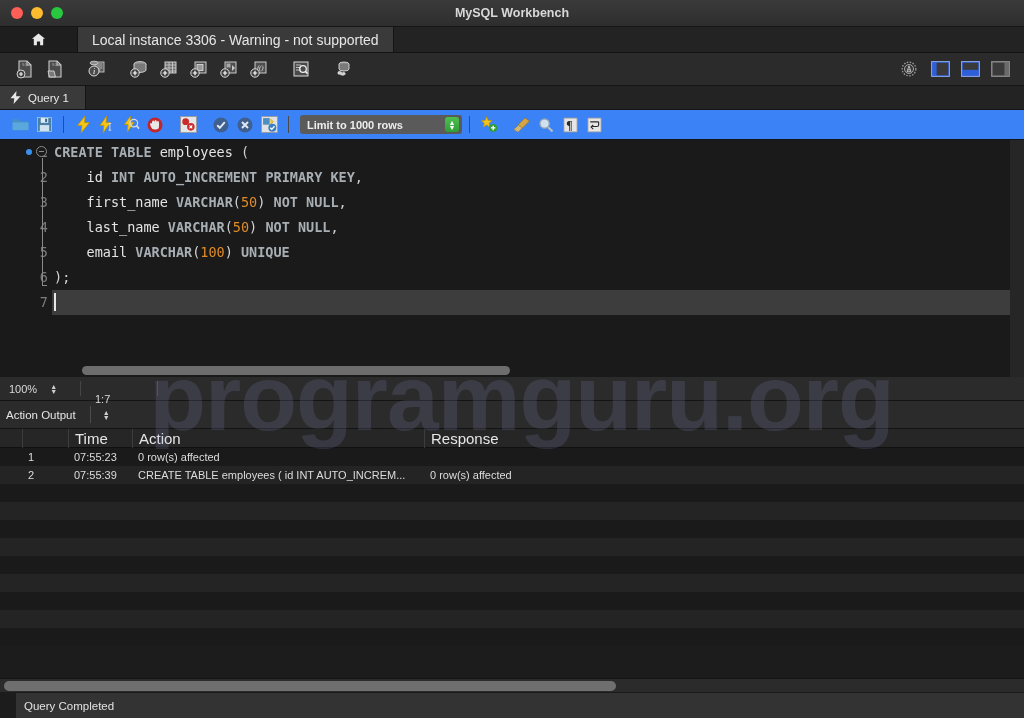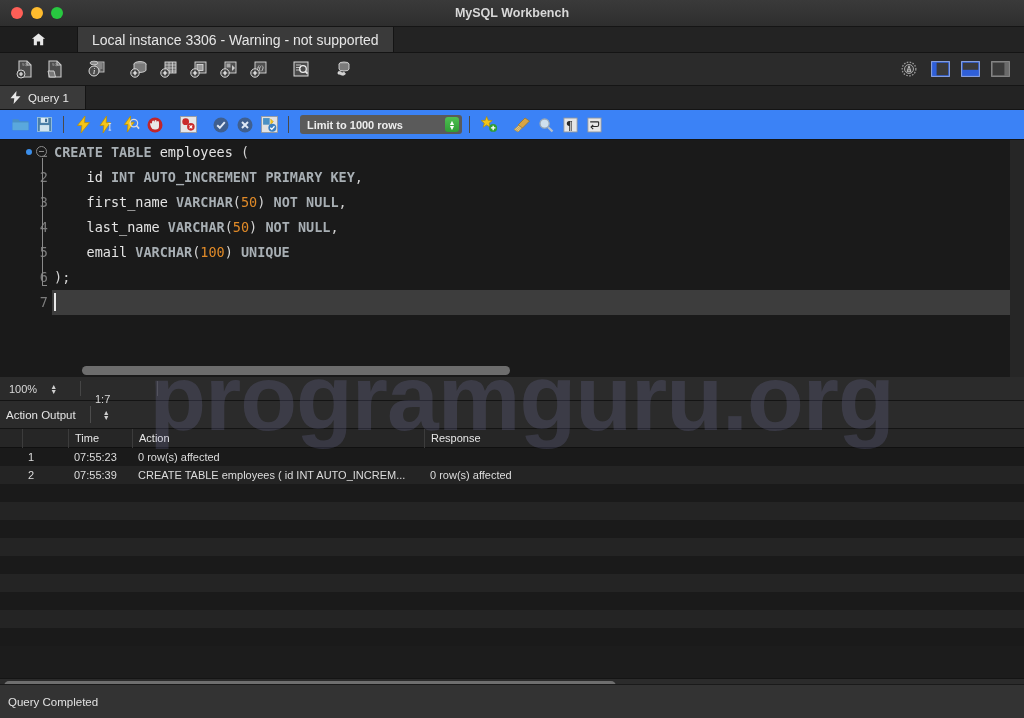--- a/index.html
+++ b/index.html
@@ -232,21 +232,21 @@
   .output-label {
     font-size: 11.5px; color: #e4e4e4;
     padding: 0 14px 0 3px;
   }
   .out-sep { width: 1px; height: 17px; background: #4d4d4d; }
 
   .grid-head {
     height: 19px;
     background: #262626;
     display: flex; align-items: center;
-    font-size: 11px; color: #e6e6e6;
+    font-size: 15px; color: #e6e6e6;
     border-bottom: 1px solid #101010;
   }
   .col-icon  { width: 22px; }
   .col-num   { width: 46px; }
   .col-time  { width: 64px; }
   .col-action{ width: 292px; }
   .col-resp  { flex: 1; }
   .grid-head .cell { padding-left: 6px; border-left: 1px solid #3c3c3c; height: 19px; line-height: 19px; }
   .grid-head .cell.first { border-left: none; }
 
@@ -265,22 +265,22 @@
     position: absolute; bottom: 26px; left: 0; right: 0;
     height: 14px; background: #2b2b2b;
     border-top: 1px solid #141414;
   }
   .bottom-scroll-thumb {
     position: absolute; left: 4px; top: 2px;
     width: 612px; height: 10px;
     background: #6f6f6f; border-radius: 5px;
   }
   .statusbar {
-    position: absolute; bottom: 0; left: 0; right: 0;
-    height: 34px;
+    position: absolute; bottom: 0; left: 16px; right: 0;
+    height: 26px;
     background: #333333;
     display: flex; align-items: center;
     padding-left: 8px;
     font-size: 11.5px; color: #e2e2e2;
     border-top: 1px solid #1a1a1a;
   }
 
   
   .watermark {
     position: absolute;

